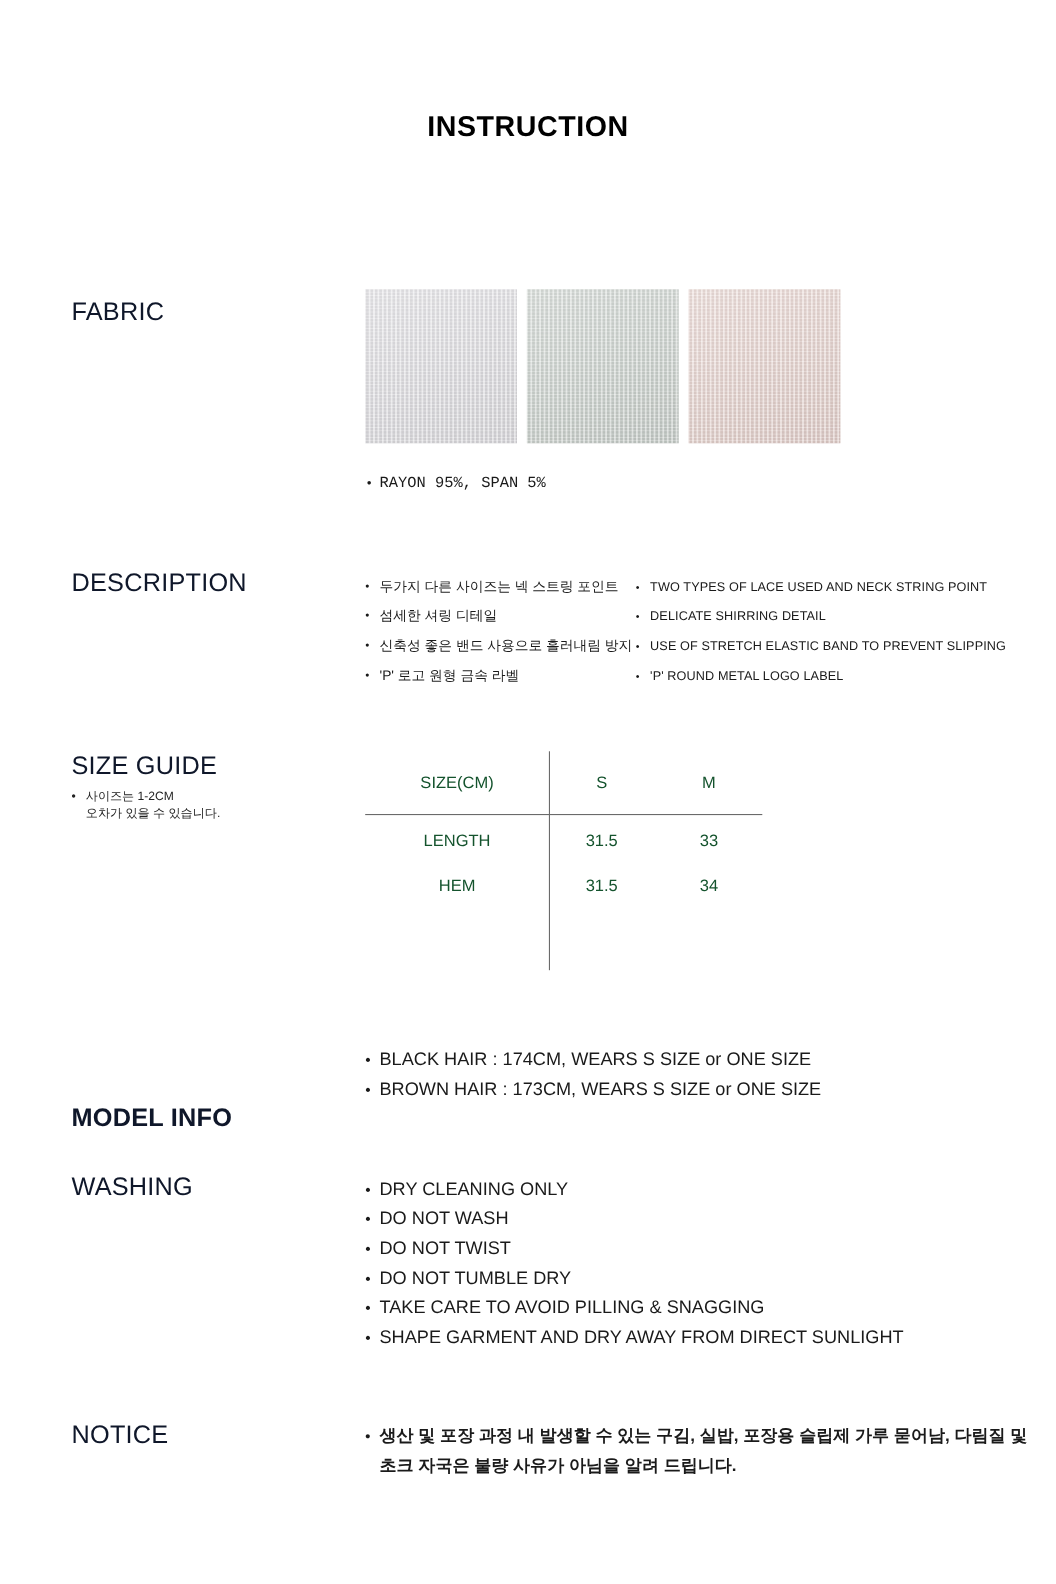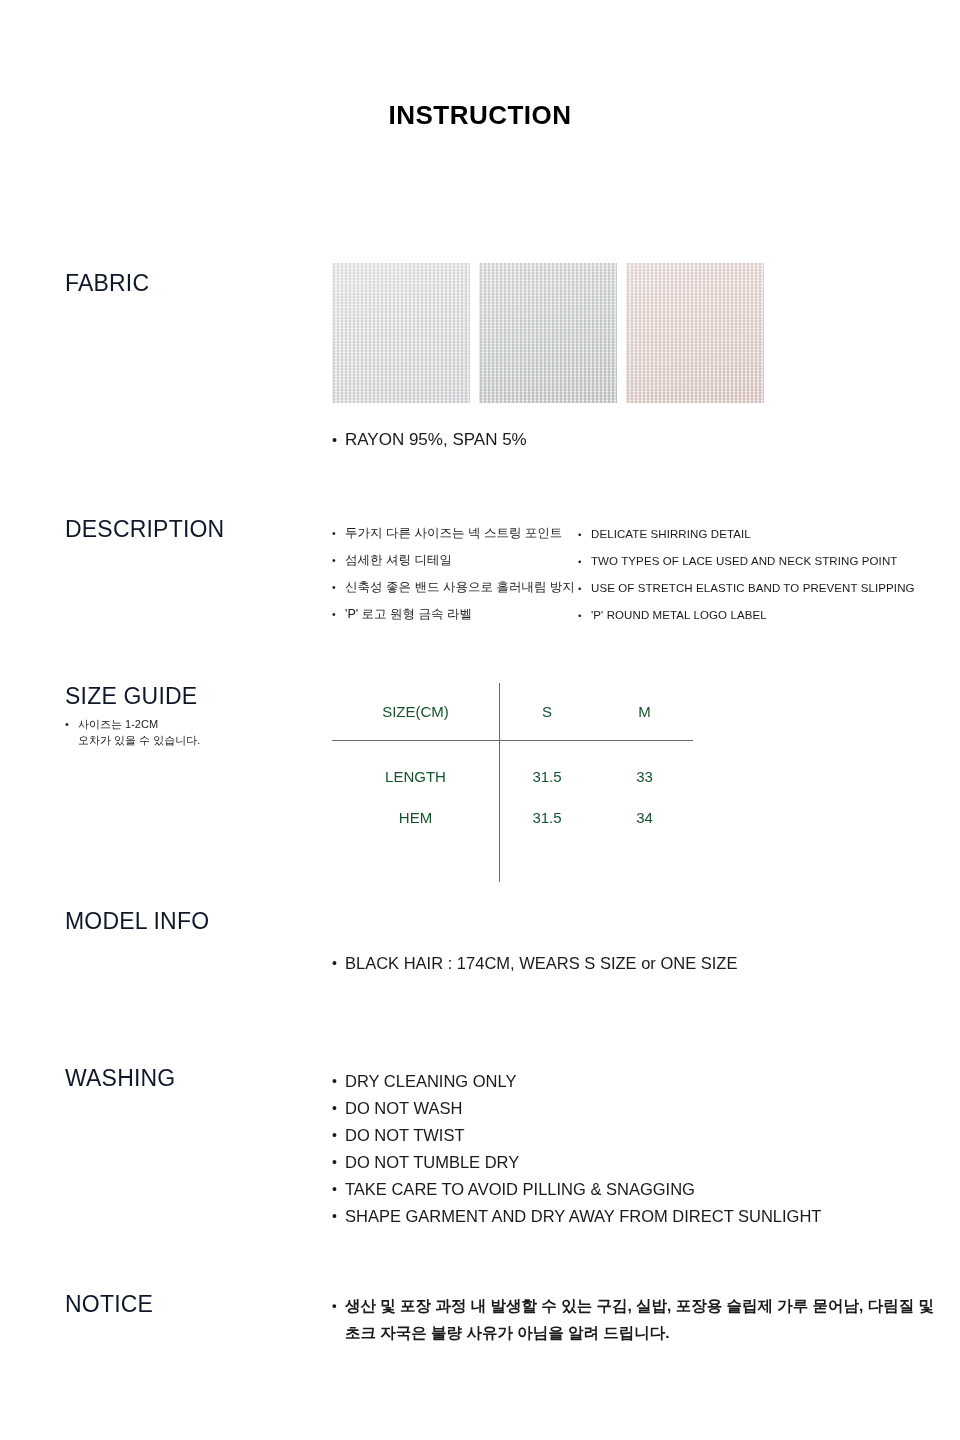--- a/index.html
+++ b/index.html
@@ -100,22 +100,23 @@
     background-size: 4px 4px, 3px 3px, 100% 100%;
   }
   .swatch.s1 { left: 0px; }
   .swatch.s2 { left: 147px; }
   .swatch.s3 { left: 294px; }
 
   .fabric-comp {
     position: absolute;
     top: 428px;
     left: 332px;
-    font-size: 17px;
+    font-size: 14px;
     line-height: 24px;
+    font-family: Liberation Mono, monospace;
   }
 
   
   .desc-ko {
     top: 520px;
     left: 332px;
     font-size: 12.5px;
     line-height: 27px;
   }
   .desc-en {
@@ -162,21 +163,21 @@
     font-size: 15px;
     text-align: center;
     padding: 0;
     height: 41px;
     color: #14532d;
   }
   .size-table thead th { height: 57px; vertical-align: middle; }
   .size-table .col-label { width: 167px; }
   .size-table .col-s { width: 96px; }
   .size-table .col-m { width: 99px; }
-  .size-table tbody tr:first-child td { padding-top: 16px; }
+  .size-table tbody tr:first-child td { padding-top: 4px; }
 
   
   .model-list {
     top: 950px;
     left: 332px;
     font-size: 16.5px;
     line-height: 27px;
   }
 
   
@@ -218,22 +219,22 @@
   <div class="sec-head" style="top:516px;">DESCRIPTION</div>
 
   <ul class="blist desc-ko">
     <li>두가지 다른 사이즈는 넥 스트링 포인트</li>
     <li>섬세한 셔링 디테일</li>
     <li>신축성 좋은 밴드 사용으로 흘러내림 방지</li>
     <li>'P' 로고 원형 금속 라벨</li>
   </ul>
 
   <ul class="blist desc-en">
+    <li>TWO TYPES OF LACE USED AND NECK STRING POINT</li>
     <li>DELICATE SHIRRING DETAIL</li>
-    <li>TWO TYPES OF LACE USED AND NECK STRING POINT</li>
     <li>USE OF STRETCH ELASTIC BAND TO PREVENT SLIPPING</li>
     <li>'P' ROUND METAL LOGO LABEL</li>
   </ul>
 
   <div class="sec-head" style="top:683px;">SIZE GUIDE</div>
 
   <div class="sec-note" style="top:716px;">
     <span class="nb">•</span><span class="ntx"><span>사이즈는 1-2CM</span><br><span>오차가 있을 수 있습니다.</span></span>
   </div>
 
@@ -256,24 +257,25 @@
         </tr>
         <tr>
           <td>HEM</td>
           <td>31.5</td>
           <td>34</td>
         </tr>
       </tbody>
     </table>
   </div>
 
-  <div class="sec-head" style="top:908px;">MODEL INFO</div>
+  <div class="sec-head" style="top:1003px;font-weight:bold;">MODEL INFO</div>
 
   <ul class="blist model-list">
     <li>BLACK HAIR : 174CM, WEARS S SIZE or ONE SIZE</li>
+    <li>BROWN HAIR : 173CM, WEARS S SIZE or ONE SIZE</li>
   </ul>
 
   <div class="sec-head" style="top:1065px;">WASHING</div>
 
   <ul class="blist wash-list">
     <li>DRY CLEANING ONLY</li>
     <li>DO NOT WASH</li>
     <li>DO NOT TWIST</li>
     <li>DO NOT TUMBLE DRY</li>
     <li>TAKE CARE TO AVOID PILLING &amp; SNAGGING</li>

